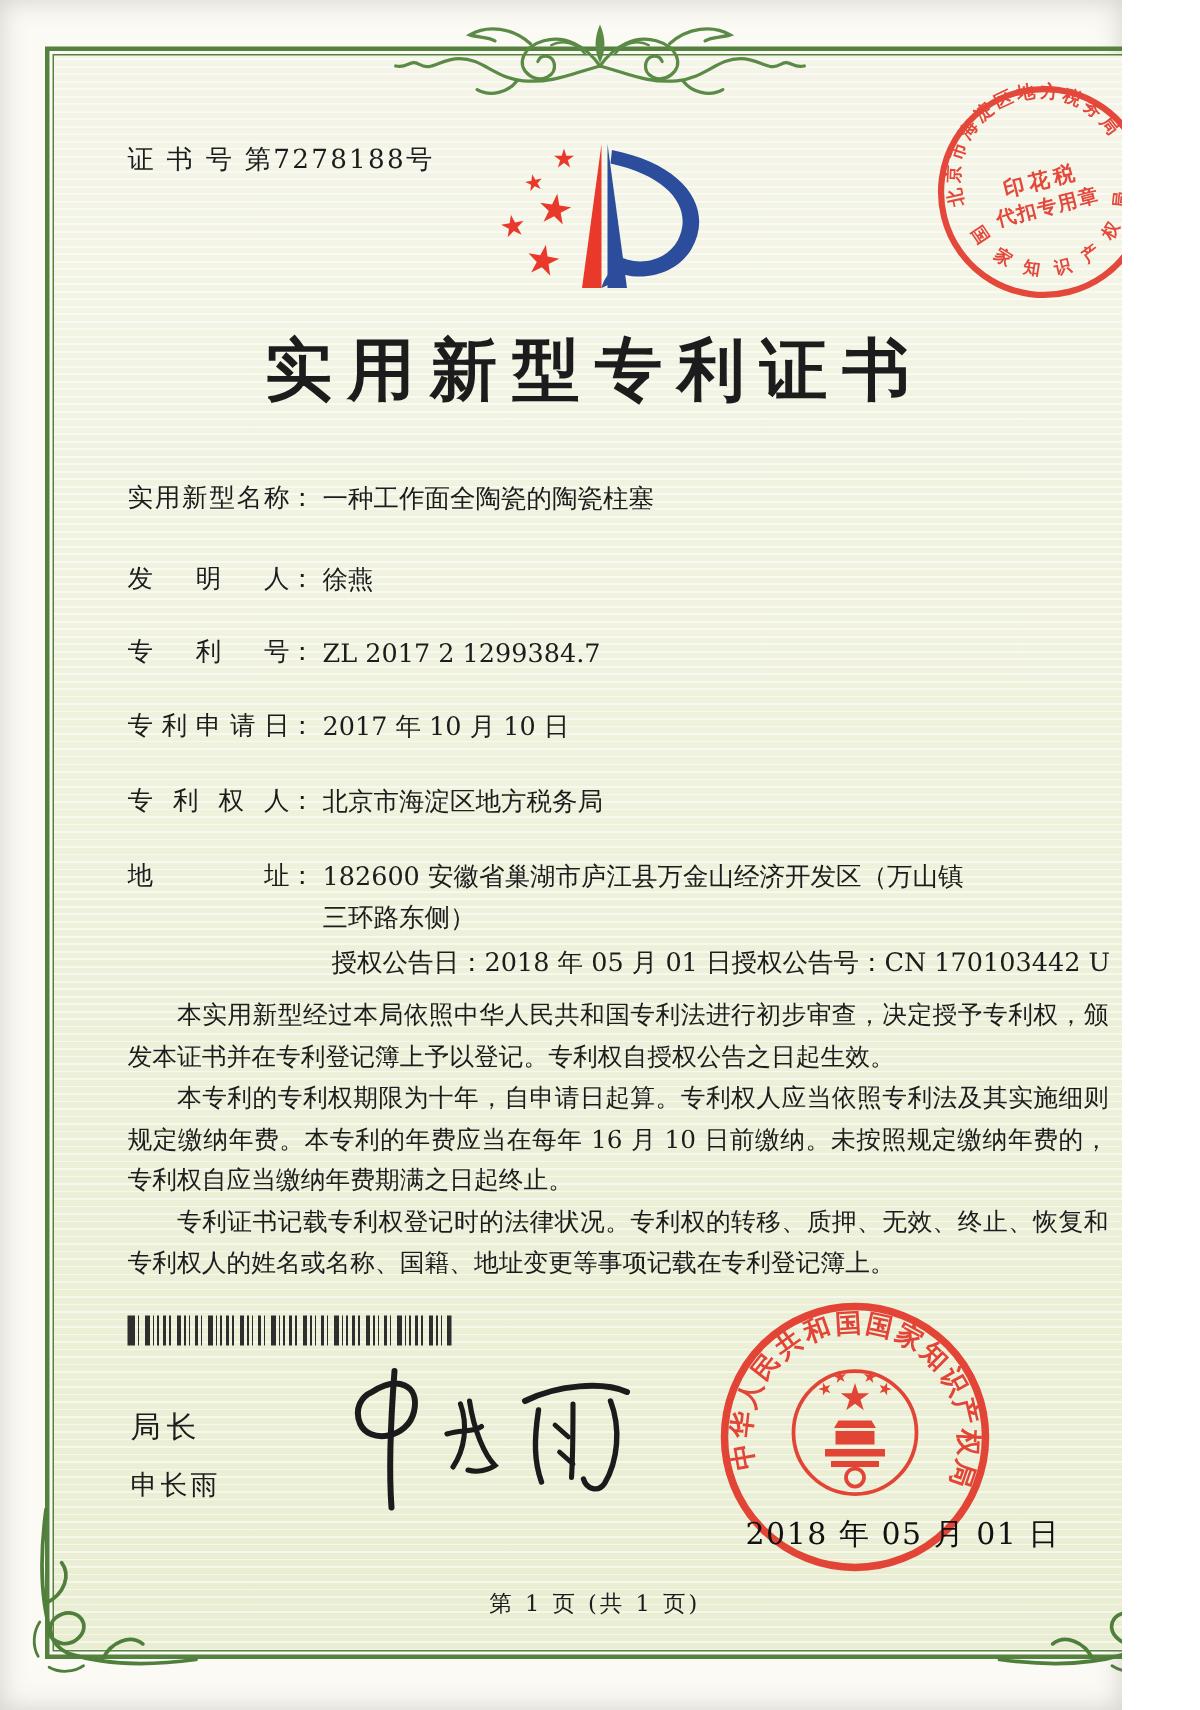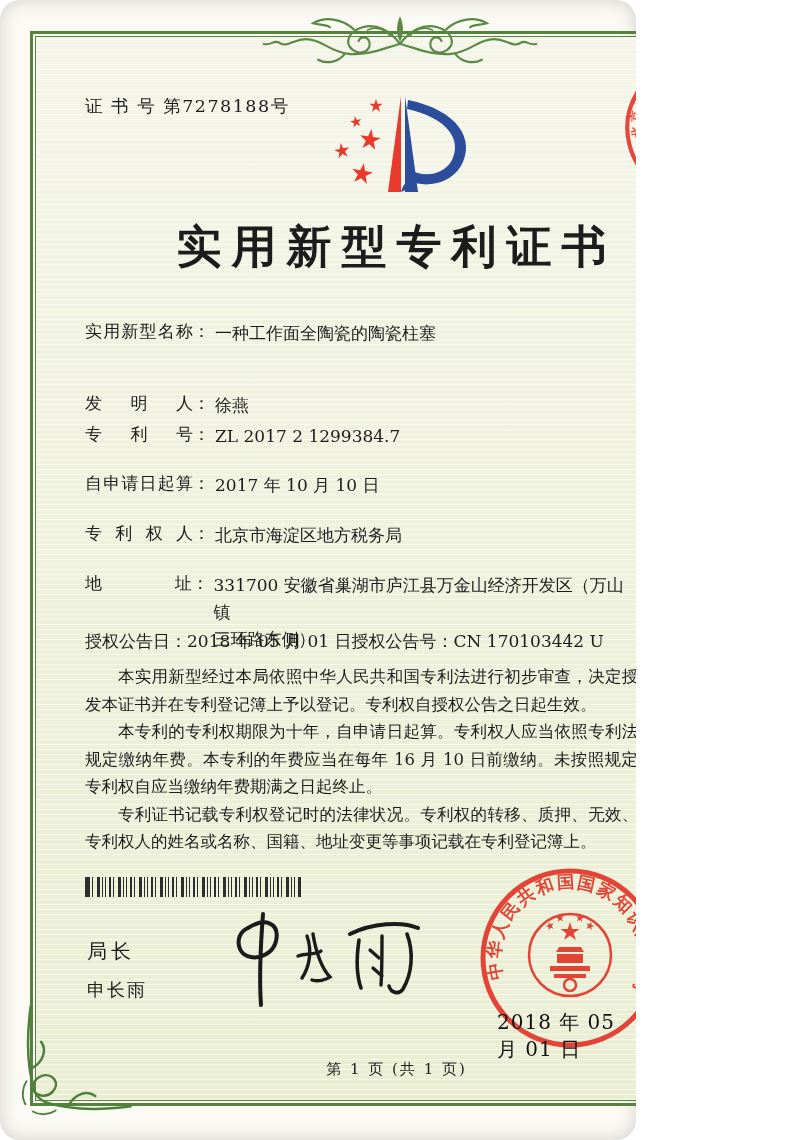--- a/index.html
+++ b/index.html
@@ -1,24 +1,23 @@
 <!DOCTYPE html>
 <html><head>
 <meta charset="utf-8">
 <style>
   html,body{margin:0;padding:0;}
   .page{
     position:relative;
-    width:636px;height:1140px;
+    width:748px;height:1140px;
     background:#fbfaf4;
     box-shadow:inset 0 0 18px rgba(90,85,70,.25);
     overflow:hidden;
     font-family:"DejaVu Serif","Liberation Serif",serif;
     color:#1c1c1c;
-    border-radius:20px;
   }
   .frame-outer{
     position:absolute;left:30px;top:31px;width:733px;height:1075px;
     border:3px solid #55823f;
     padding:2px;box-sizing:border-box;
   }
   .frame-inner{
     width:100%;height:100%;box-sizing:border-box;
     border:1.5px solid #55823f;
     background:
@@ -27,21 +26,21 @@
   }
   .abs{position:absolute;}
 
   .cert-no{left:85px;top:94px;font-size:17.5px;letter-spacing:1.5px;}
   .title{left:30px;width:733px;top:197px;text-align:center;font-size:45px;font-weight:bold;letter-spacing:10px;margin-top:20px;}
 
   .field{left:85px;font-size:17px;display:flex;align-items:flex-start;justify-content:space-between;}
   .field .lbl{display:inline-block;width:108px;text-align:justify;text-align-last:justify;}
   .field .colon{display:inline-block;width:22px;}
   .field .val{display:inline-block;max-width:520px;white-space:pre-line;line-height:27px;}
-  .grant-row{left:85px;top:630px;width:655px;font-size:17px;display:flex;justify-content:flex-start;}
+  .grant-row{left:85px;top:630px;width:655px;font-size:17px;display:flex;justify-content:flex-end;}
 
   .body-text{left:85px;top:663px;width:654px;font-size:16.5px;line-height:27.5px;text-align:justify;}
   .body-text p{margin:0;text-indent:2em;}
 
   .barcode{left:85px;top:877px;width:210px;height:20px;
     background:repeating-linear-gradient(90deg,
       #2e2e2e 0 2px, transparent 2px 4px,
       #2e2e2e 4px 5px, transparent 5px 9px,
       #2e2e2e 9px 12px, transparent 12px 14px,
       #2e2e2e 14px 15px, transparent 15px 17px,
@@ -150,44 +149,44 @@
     </g>
   </svg>
 
   <div class="abs title">实用新型专利证书</div>
 
   <div class="abs field" style="top:320px;">
     <span class="lbl">实用新型名称</span>
       <span class="colon">：</span>
       <span class="val">一种工作面全陶瓷的陶瓷柱塞</span>
   </div>
-  <div class="abs field" style="top:392px;">
+  <div class="abs field" style="top:374px;">
     <span class="lbl">发明人</span>
       <span class="colon">：</span>
       <span class="val">徐燕</span>
   </div>
   <div class="abs field" style="top:423px;">
     <span class="lbl">专利号</span>
       <span class="colon">：</span>
       <span class="val">ZL 2017 2 1299384.7</span>
   </div>
   <div class="abs field" style="top:472px;">
-    <span class="lbl">自申请日起算</span>
+    <span class="lbl">专利申请日</span>
       <span class="colon">：</span>
       <span class="val">2017 年 10 月 10 日</span>
   </div>
   <div class="abs field" style="top:522px;">
     <span class="lbl">专利权人</span>
       <span class="colon">：</span>
       <span class="val">北京市海淀区地方税务局</span>
   </div>
   <div class="abs field" style="top:572px;">
     <span class="lbl">地址</span>
       <span class="colon">：</span>
-      <span class="val">331700 安徽省巢湖市庐江县万金山经济开发区（万山镇
+      <span class="val">182600 安徽省巢湖市庐江县万金山经济开发区（万山镇
 三环路东侧）</span>
   </div>
 
   <div class="abs grant-row">
     <span><span>授权公告日</span><span>：</span><span>2018 年 05 月 01 日</span></span>
     <span><span>授权公告号</span><span>：</span><span>CN 170103442 U</span></span>
   </div>
 
   <div class="abs body-text">
     <p>本实用新型经过本局依照中华人民共和国专利法进行初步审查，决定授予专利权，颁发本证书并在专利登记簿上予以登记。专利权自授权公告之日起生效。</p>

